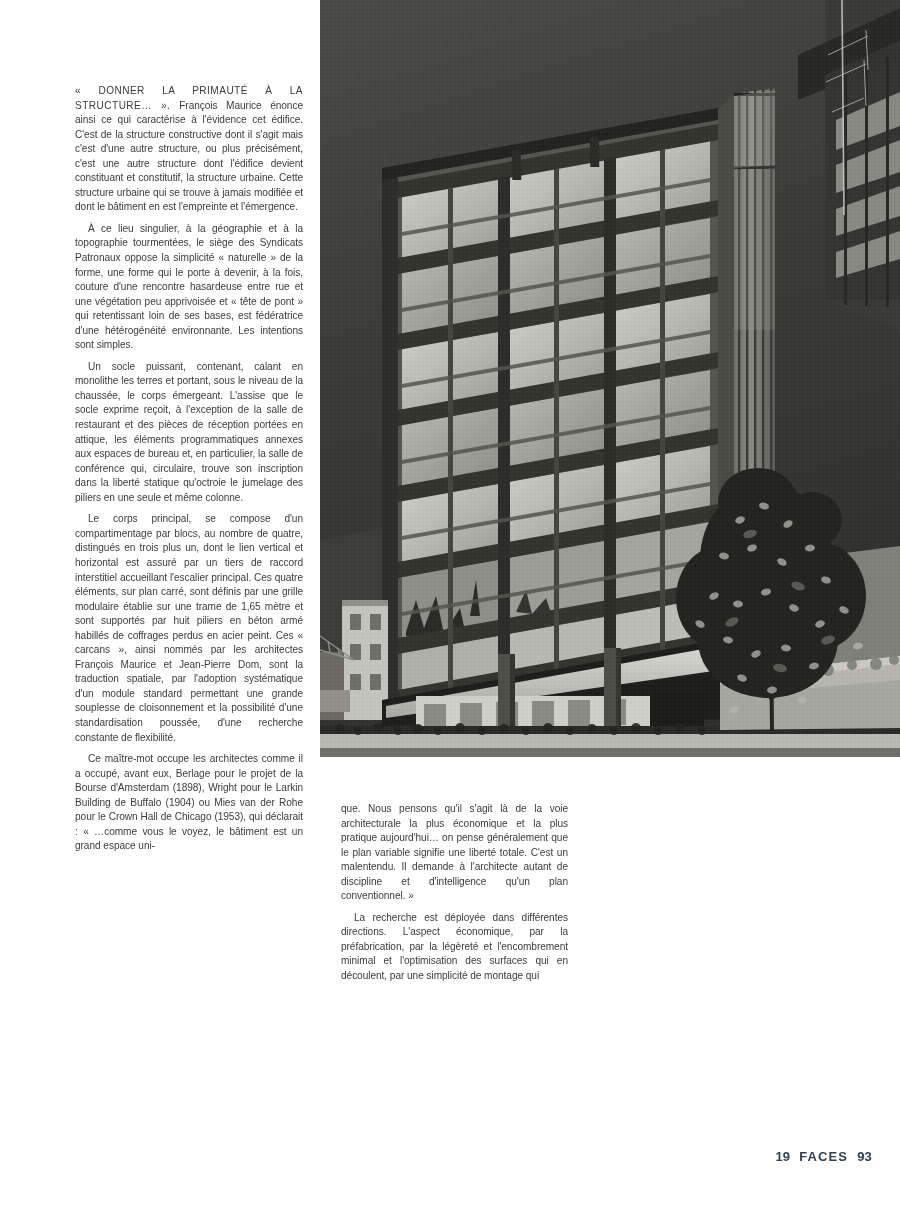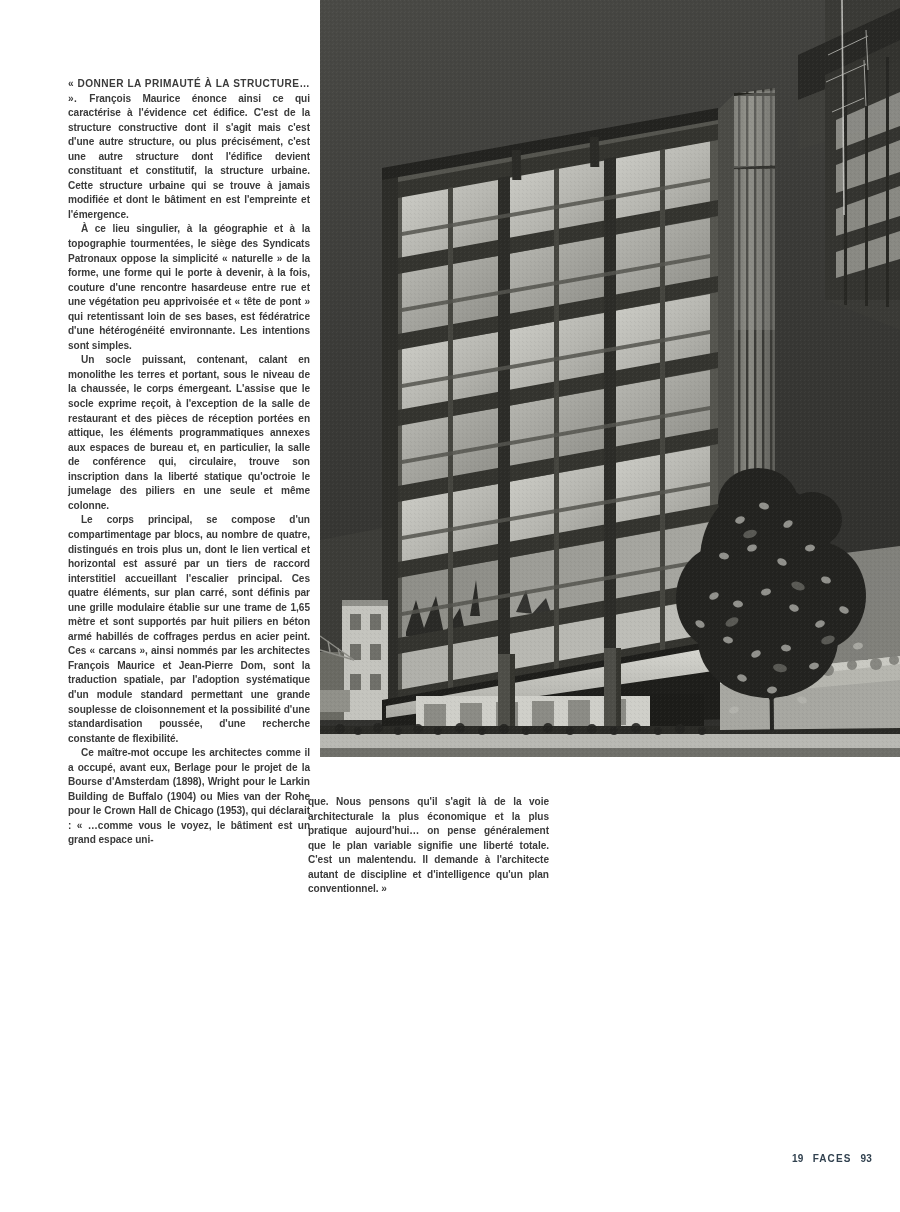--- a/index.html
+++ b/index.html
@@ -35,62 +35,61 @@
     font-size: 10.1px;
     line-height: 14.55px;
     color: #3b3b3b;
     text-align: justify;
     text-justify: inter-word;
     letter-spacing: -0.05px;
     -webkit-hyphens: none;
     hyphens: none;
   }
   .col p {
-    margin: 0;
+    margin: 7px;
     text-indent: 13px;
-    font-weight: bold;
   }
   .col p.first {
     text-indent: 0;
   }
   .col p:last-child {
     text-align: justify;
   }
   .smallcaps {
     font-variant: small-caps;
     letter-spacing: 0.45px;
     font-size: 10.1px;
   }
 
   #col-left {
     left: 68px;
     top: 77px;
     width: 242px;
   }
   #col-right {
-    left: 308px;
+    left: 334px;
     top: 795px;
     width: 241px;
   }
 
   
   .col p { text-align-last: left; }
 
   
   .footer {
     position: absolute;
     right: 28px;
     bottom: 48px;
     display: flex;
     align-items: baseline;
     gap: 9px;
     color: #31414f;
     font-family: "Liberation Sans", sans-serif;
     font-weight: bold;
-    font-size: 10px;
+    font-size: 13px;
     letter-spacing: 0.6px;
   }
   .footer .page-no { letter-spacing: 0.2px; }
   .footer .mag { letter-spacing: 1.1px; }
   .footer .issue { letter-spacing: 0.2px; }
 </style>
 </head>
 <body>
 
 <div class="page">
@@ -433,20 +432,21 @@
       <span class="smallcaps">« DONNER LA PRIMAUTÉ À LA STRUCTURE… ». </span><span>Fran­çois Maurice énonce ainsi ce qui caractérise à l'évidence cet édifice. C'est de la structure constructive dont il s'agit mais c'est d'une autre structure, ou plus précisément, c'est une autre structure dont l'édifice devient constituant et constitutif, la structure urbaine. Cette structure urbaine qui se trouve à jamais modifiée et dont le bâtiment en est l'empreinte et l'émergence.</span>
     </p>
     <p>À ce lieu singulier, à la géographie et à la topographie tourmentées, le siège des Syndicats Patronaux oppose la simplicité « naturelle » de la forme, une forme qui le porte à devenir, à la fois, couture d'une rencontre hasardeuse entre rue et une végétation peu apprivoisée  et « tête de pont » qui retentissant loin de ses bases, est fédératrice d'une hétérogénéité environnante. Les intentions sont simples.</p>
     <p>Un socle puissant, contenant, calant en monolithe les terres et portant, sous le niveau de la chaussée, le corps émergeant. L'assise que le socle exprime reçoit, à l'exception de la salle de restaurant et des pièces de réception portées en attique, les éléments programmatiques annexes aux espaces de bureau et, en particulier, la salle de conférence qui, circulaire, trouve son inscription dans la liberté statique qu'octroie le jumelage des piliers en une seule et même colonne.</p>
     <p>Le corps principal, se compose d'un compartimentage par blocs, au nombre de quatre, distingués en trois plus un, dont le lien vertical et horizontal est assuré par un tiers de raccord interstitiel accueillant l'escalier principal. Ces quatre éléments, sur plan carré, sont définis par une grille modulaire établie sur une trame de 1,65 mètre et sont supportés par huit piliers en béton armé habillés de coffrages perdus en acier peint. Ces « carcans », ainsi nommés par les architectes François Maurice et Jean-Pierre Dom, sont la traduction spatiale, par l'adoption systématique d'un module standard permettant une grande souplesse de cloisonnement et la possibilité d'une standardisation poussée, d'une recherche constante de flexibilité.</p>
     <p>Ce maître-mot occupe les architectes comme il a occupé, avant eux, Berlage pour le projet de la Bourse d'Amsterdam (1898), Wright pour le Larkin Building de Buffalo (1904) ou Mies van der Rohe pour le Crown Hall de Chicago (1953), qui déclarait : « …comme vous le voyez, le bâtiment est un grand espace uni-</p>
   </div>
 
   <div class="col" id="col-right">
     <p class="first">que. Nous pensons qu'il s'agit là de la voie architecturale la plus économique et la plus pratique aujourd'hui… on pense généralement que le plan variable signifie une liberté totale. C'est un malentendu. Il demande à l'architecte autant de discipline et d'intelligence qu'un plan conventionnel. »</p>
+    <p>La recherche est déployée dans différentes directions. L'aspect économique, par la préfabrication, par la légèreté et l'encombrement minimal et l'optimisation des surfaces qui en découlent, par une simplicité de montage qui</p>
   </div>
 
   <div class="footer">
     <span class="page-no">19</span>
     <span class="mag">FACES</span>
     <span class="issue">93</span>
   </div>
 
 </div>
 

